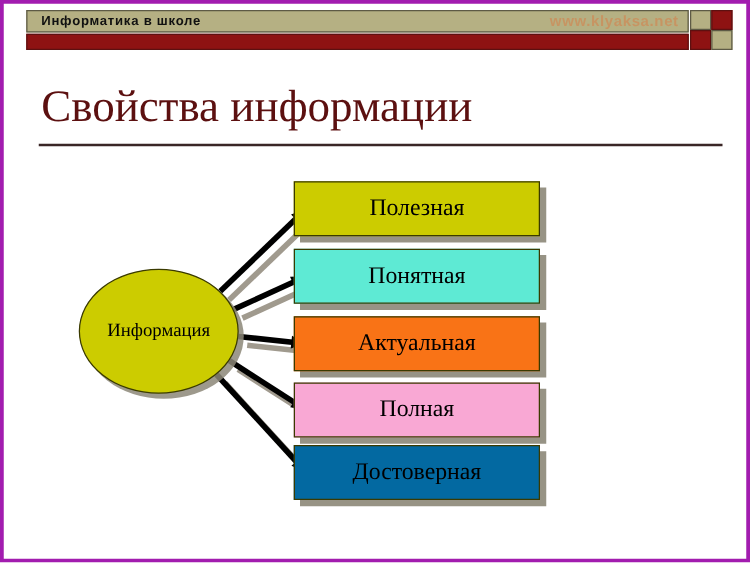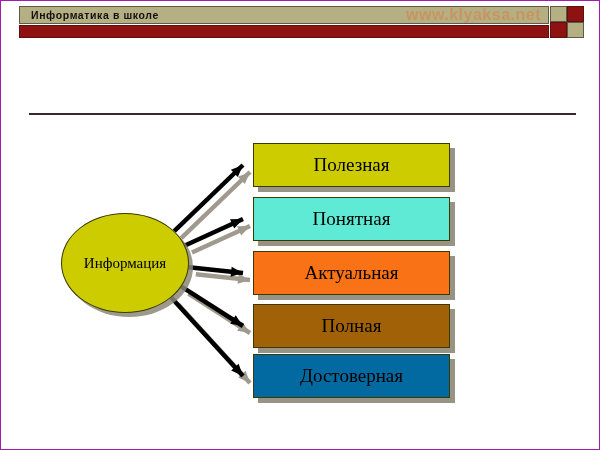--- a/index.html
+++ b/index.html
@@ -10,21 +10,21 @@
   body {
     font-family: "Liberation Serif", serif;
   }
   #slide {
     position: relative;
     width: 600px;
     height: 450px;
     background: #ffffff;
     overflow: hidden;
     box-sizing: border-box;
-    border: 1px solid #a21caf;
+    border: 3px solid #a21caf;
   }
 
   
   #header-band {
     position: absolute;
     left: 18px;
     top: 5px;
     width: 564px;
     height: 32px;
   }
@@ -70,21 +70,21 @@
     color: #111111;
     letter-spacing: 0.6px;
     line-height: 16px;
     white-space: nowrap;
   }
   #watermark {
     position: absolute;
     right: 42px;
     top: 1px;
     font-family: "Liberation Sans", sans-serif;
-    font-size: 16px;
+    font-size: 12px;
     font-weight: bold;
     color: #cf8a56;
     opacity: 0.72;
     letter-spacing: 0.5px;
     line-height: 16px;
     white-space: nowrap;
   }
 
   
   #slide-title {
@@ -150,21 +150,21 @@
   #ellipse .line {
     font-family: "Liberation Serif", serif;
     font-size: 15px;
     color: #000000;
     line-height: 19px;
     white-space: nowrap;
   }
 
   .prop-box-wrap {
     position: absolute;
-    left: 252px;
+    left: 232px;
     width: 197px;
     height: 32px;
     border-radius: 13px;
   }
   .prop-box-shadow {
     position: absolute;
     left: 5px;
     top: 5px;
     width: 197px;
     height: 44px;
@@ -201,20 +201,21 @@
     <div class="band-tan"></div>
     <div class="band-red"></div>
     <div class="corner-cell" id="corner-tl"></div>
     <div class="corner-cell" id="corner-tr"></div>
     <div class="corner-cell" id="corner-bl"></div>
     <div class="corner-cell" id="corner-br"></div>
     <div id="header-title">Информатика в школе</div>
     <div id="watermark">www.klyaksa.net</div>
   </div>
 
+  <div id="slide-title">Свойства информации</div>
   <div id="title-rule"></div>
 
   <div id="diagram">
 
     <svg id="arrow-layer" viewBox="0 0 600 450" width="600" height="450" xmlns="http://www.w3.org/2000/svg">
       <g id="arrow-shadows">
           <line x1="180.2344936210552" y1="237.0549498486268" x2="249" y2="171" stroke="#a09a8e" stroke-width="4.5"></line>
           <polygon points="249,171 243.87177792709645,182.94576654597705 236.85776488256548,175.6439343613944" fill="#a09a8e"></polygon>
           <line x1="190.96673310632443" y1="251.5308775378822" x2="249" y2="225" stroke="#a09a8e" stroke-width="4.5"></line>
           <polygon points="249,225 240.21508819406378,234.58255313379073 236.00539014688803,225.37431906898425" fill="#a09a8e"></polygon>
@@ -258,21 +259,21 @@
           </div>
         </div>
         <div class="prop-box-wrap" style="top: 250px;">
           <div class="prop-box-shadow" style="background: rgb(140, 135, 120);"></div>
           <div class="prop-box" style="background: #f97316;">
             <div class="label">Актуальная</div>
           </div>
         </div>
         <div class="prop-box-wrap" style="top: 303px;">
           <div class="prop-box-shadow" style="background: rgb(140, 135, 120);"></div>
-          <div class="prop-box" style="background: #a16207;">
+          <div class="prop-box" style="background: #f9a8d4;">
             <div class="label">Полная</div>
           </div>
         </div>
         <div class="prop-box-wrap" style="top: 353px;">
           <div class="prop-box-shadow" style="background: rgb(140, 135, 120);"></div>
           <div class="prop-box" style="background: #0369a1;">
             <div class="label">Достоверная</div>
           </div>
         </div>
       </div>

